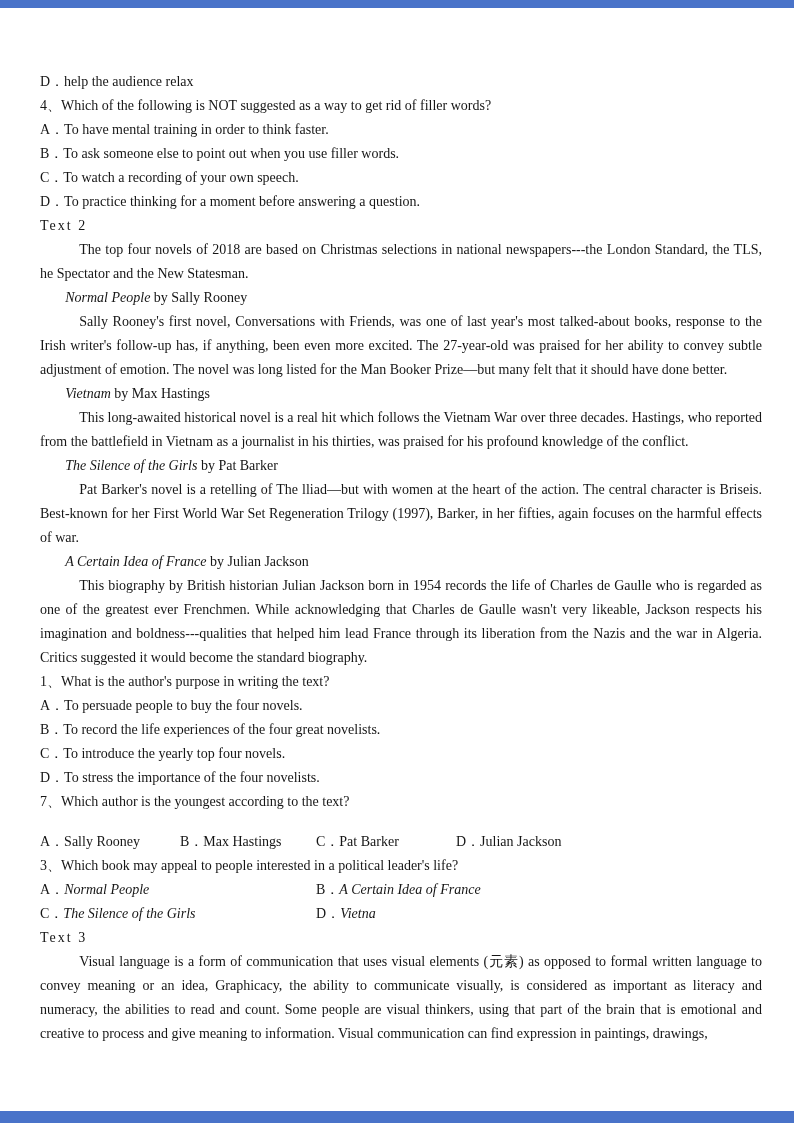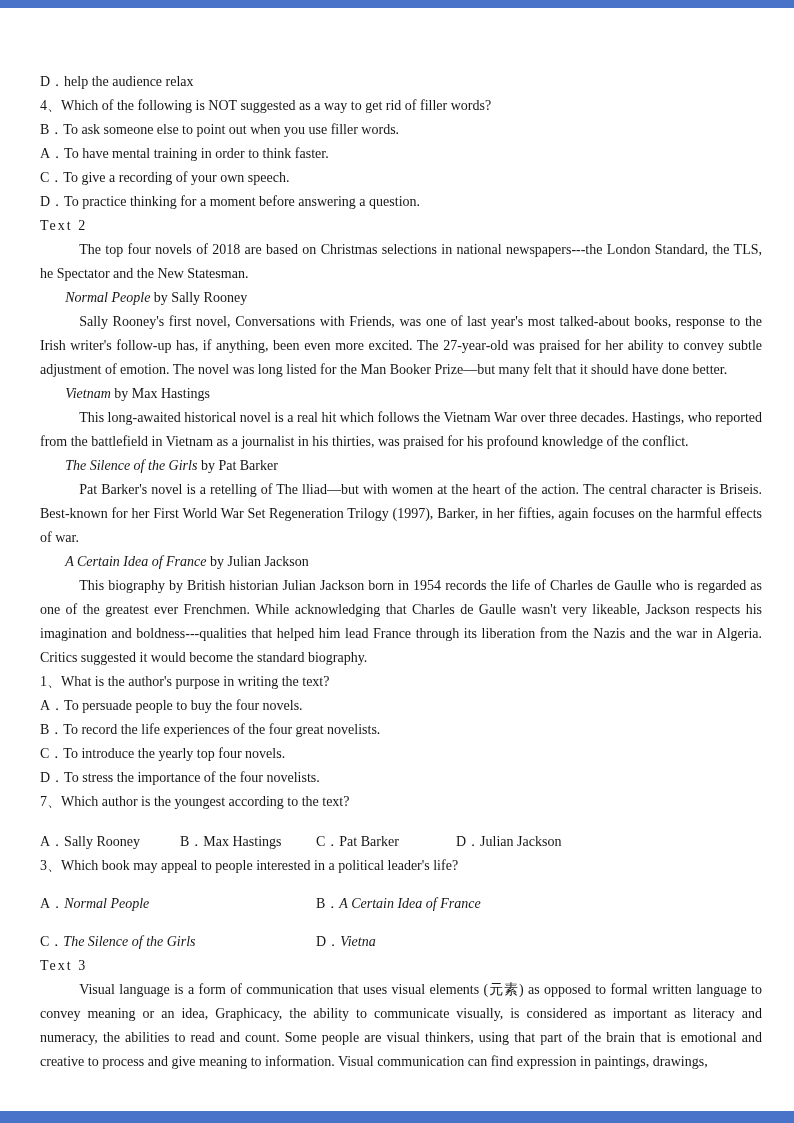--- a/index.html
+++ b/index.html
@@ -33,33 +33,33 @@
   .line { text-align: left; }
   .para { text-align: justify; text-indent: 2.8em; }
   .book { text-indent: 1.8em; }
   .heading { text-align: left; letter-spacing: 2px; }
   .it { font-style: italic; }
   .opt4 { display: inline-block; }
   .opt4.w0 { width: 140px; margin-top: 16px; }
   .opt4.w1 { width: 136px; }
   .opt4.w2 { width: 140px; }
   .opt2 { display: inline-block; }
-  .opt2.w0 { width: 276px; margin-top: 14px; }
+  .opt2.w0 { width: 276px; }
 </style>
 </head>
 <body>
 
 <div class="page">
   <div class="bar top"></div>
   <div class="doc">
       <p class="line">D．help the audience relax</p>
       <p class="line">4、Which of the following is NOT suggested as a way to get rid of filler words?</p>
+      <p class="line">A．To have mental training in order to think faster.</p>
       <p class="line">B．To ask someone else to point out when you use filler words.</p>
-      <p class="line">A．To have mental training in order to think faster.</p>
-      <p class="line">C．To give a recording of your own speech.</p>
+      <p class="line">C．To watch a recording of your own speech.</p>
       <p class="line">D．To practice thinking for a moment before answering a question.</p>
       <p class="heading">Text 2</p>
       <p class="para">The top four novels of 2018 are based on Christmas selections in national newspapers---the London Standard, the TLS, he Spectator and the New Statesman.</p>
       <p class="book"><span class="it">Normal People</span><span> by Sally Rooney</span></p>
       <p class="para">Sally Rooney's first novel, Conversations with Friends, was one of last year's most talked-about books, response to the Irish writer's follow-up has, if anything, been even more excited. The 27-year-old was praised for her ability to convey subtle adjustment of emotion. The novel was long listed for the Man Booker Prize—but many felt that it should have done better.</p>
       <p class="book"><span class="it">Vietnam</span><span> by Max Hastings</span></p>
       <p class="para">This long-awaited historical novel is a real hit which follows the Vietnam War over three decades. Hastings, who reported from the battlefield in Vietnam as a journalist in his thirties, was praised for his profound knowledge of the conflict.</p>
       <p class="book"><span class="it">The Silence of the Girls</span><span> by Pat Barker</span></p>
       <p class="para">Pat Barker's novel is a retelling of The lliad—but with women at the heart of the action. The central character is Briseis. Best-known for her First World War Set Regeneration Trilogy (1997), Barker, in her fifties, again focuses on the harmful effects of war.</p>
       <p class="book"><span class="it">A Certain Idea of France</span><span> by Julian Jackson</span></p>

